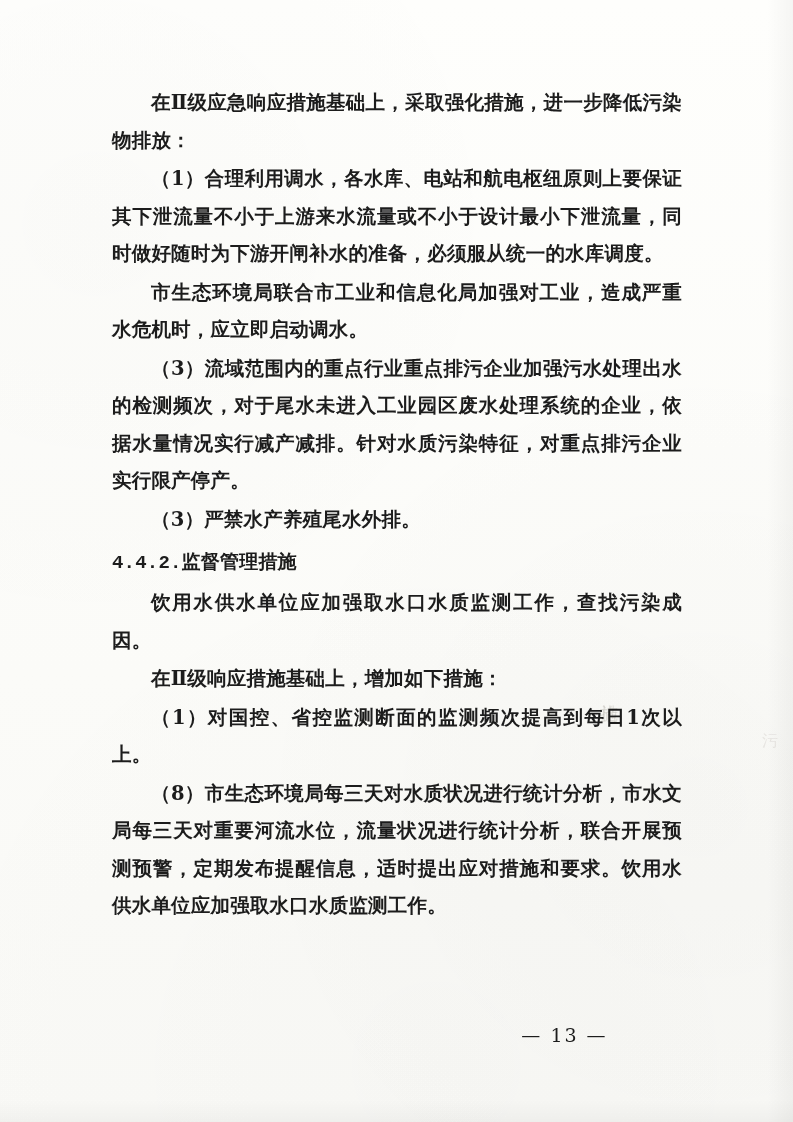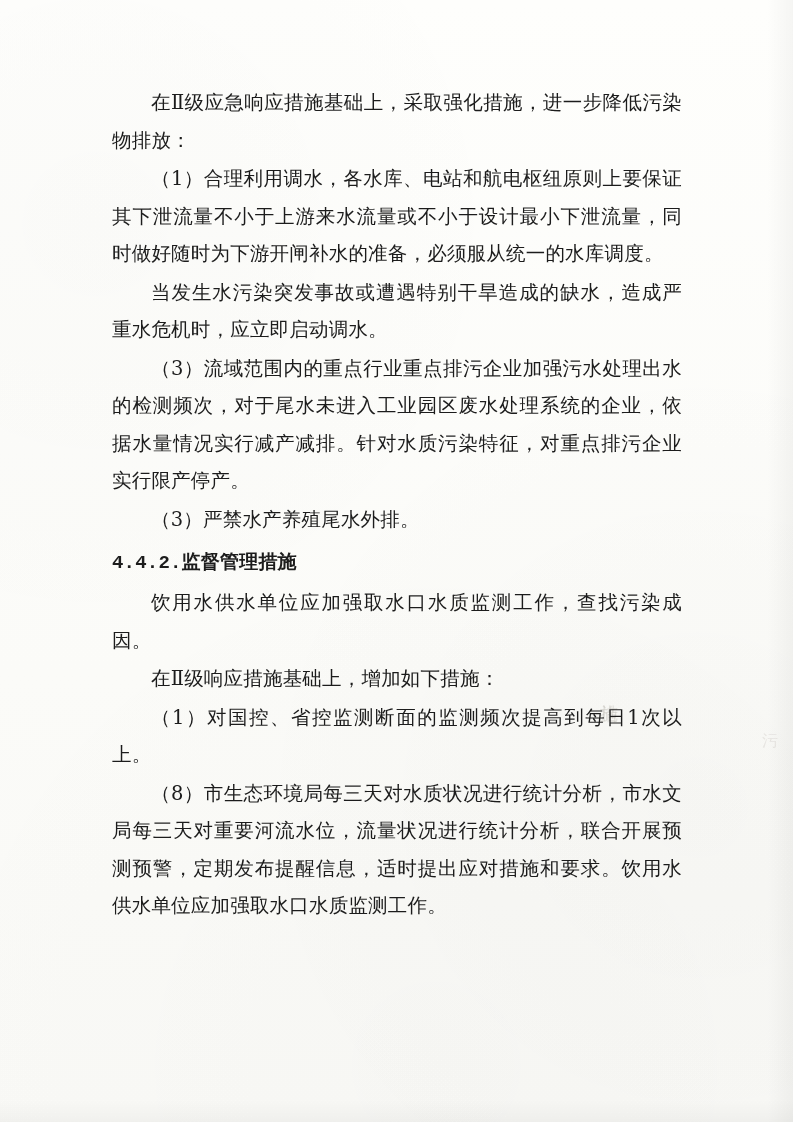--- a/index.html
+++ b/index.html
@@ -39,20 +39,21 @@
     width: 570px;
   }
   p.body-par {
     margin: 0 0 1px 0;
     font-size: 19.5px;
     line-height: 37.5px;
     text-align: justify;
     text-justify: inter-ideograph;
     letter-spacing: 0.2px;
     text-indent: 39px;
+    font-weight: bold;
   }
   h3.section-heading {
     margin: 8px 0 4px 0;
     font-family: Liberation Mono, monospace;
     font-size: 19px;
     font-weight: bold;
     line-height: 34px;
     letter-spacing: 0.2px;
     text-indent: 0;
   }
@@ -102,28 +103,31 @@
 
 <div class="page">
   <div class="paper-texture"></div>
 
   <div class="bleed bleed-1">措施</div>
   <div class="bleed bleed-2">污</div>
 
   <div class="content">
     <p class="body-par">在Ⅱ级应急响应措施基础上，采取强化措施，进一步降低污染物排放：</p>
     <p class="body-par">（1）合理利用调水，各水库、电站和航电枢纽原则上要保证其下泄流量不小于上游来水流量或不小于设计最小下泄流量，同时做好随时为下游开闸补水的准备，必须服从统一的水库调度。</p>
-    <p class="body-par">当发生水污染突发事故或遭遇特别干旱造成的缺水，造成严重水危机时，应立即启动调水。</p>
+    <p class="body-par">市生态环境局联合市工业和信息化局加强对工业，造成严重水危机时，应立即启动调水。</p>
     <p class="body-par">（3）流域范围内的重点行业重点排污企业加强污水处理出水的检测频次，对于尾水未进入工业园区废水处理系统的企业，依据水量情况实行减产减排。针对水质污染特征，对重点排污企业实行限产停产。</p>
     <p class="body-par">（3）严禁水产养殖尾水外排。</p>
 
     <h3 class="section-heading">4.4.2.监督管理措施</h3>
 
     <p class="body-par">饮用水供水单位应加强取水口水质监测工作，查找污染成因。</p>
     <p class="body-par">在Ⅱ级响应措施基础上，增加如下措施：</p>
     <p class="body-par">（1）对国控、省控监测断面的监测频次提高到每日1次以上。</p>
     <p class="body-par">（8）市生态环境局每三天对水质状况进行统计分析，市水文局每三天对重要河流水位，流量状况进行统计分析，联合开展预测预警，定期发布提醒信息，适时提出应对措施和要求。饮用水供水单位应加强取水口水质监测工作。</p>
   </div>
 
+  <div class="footer">
+    <span class="footer-inner">— 13 —</span>
+  </div>
 
   <div class="edge-shadow"></div>
   <div class="edge-shadow-bottom"></div>
 </div>
 
 </body></html>

